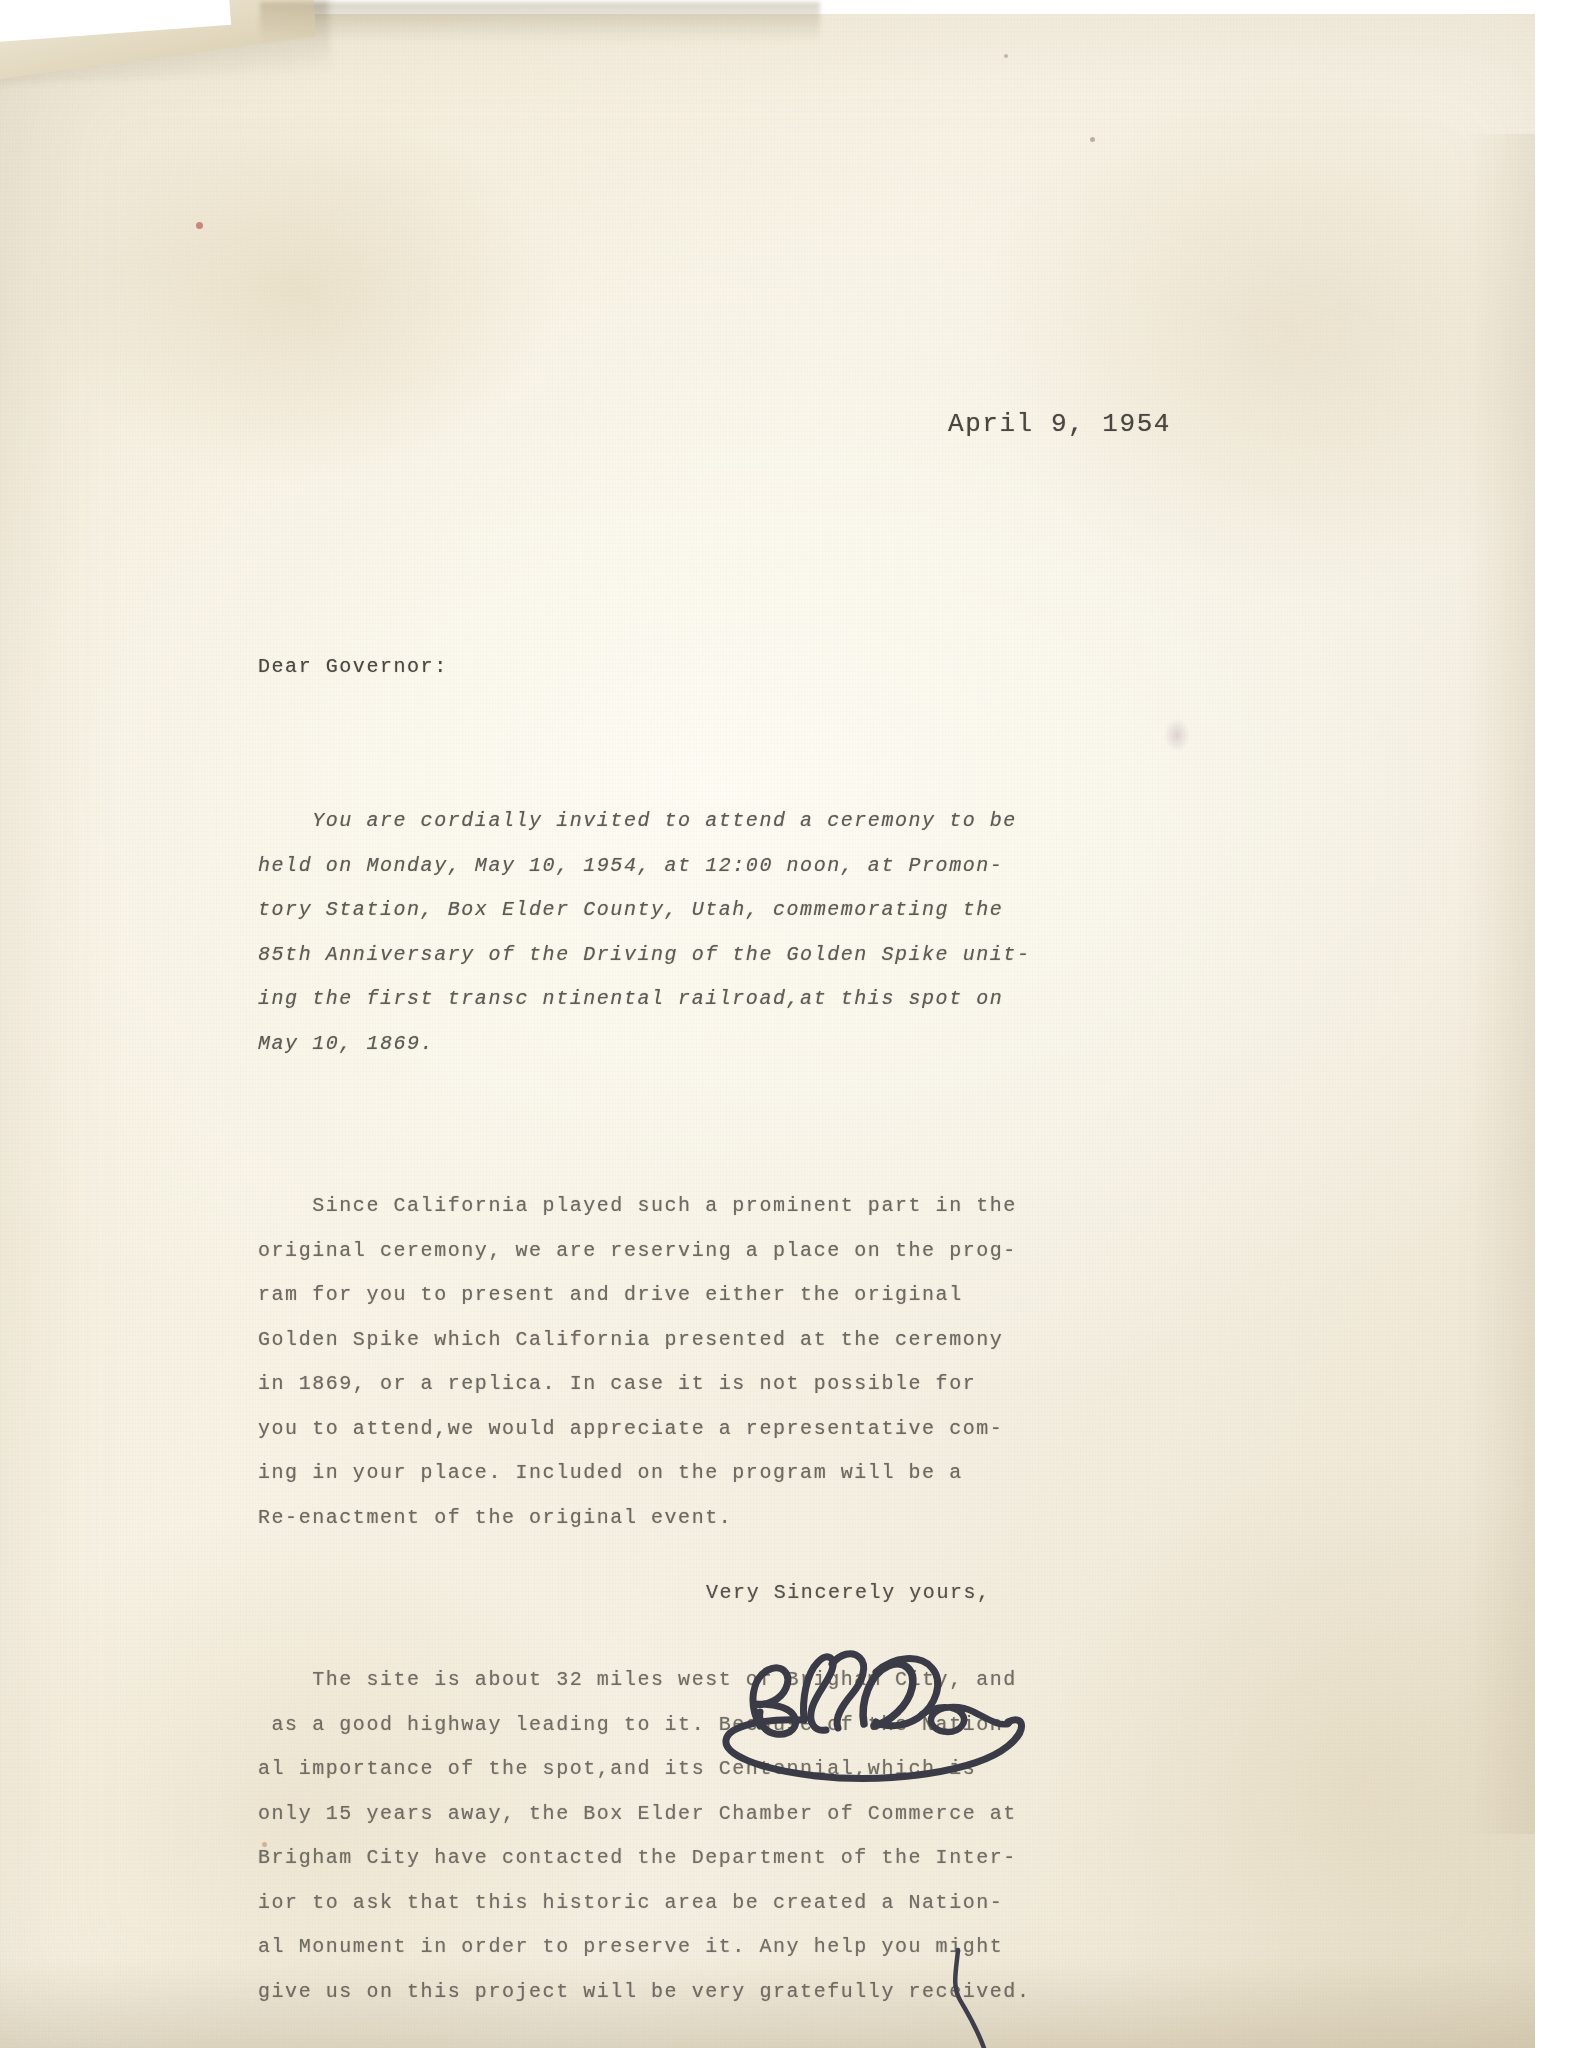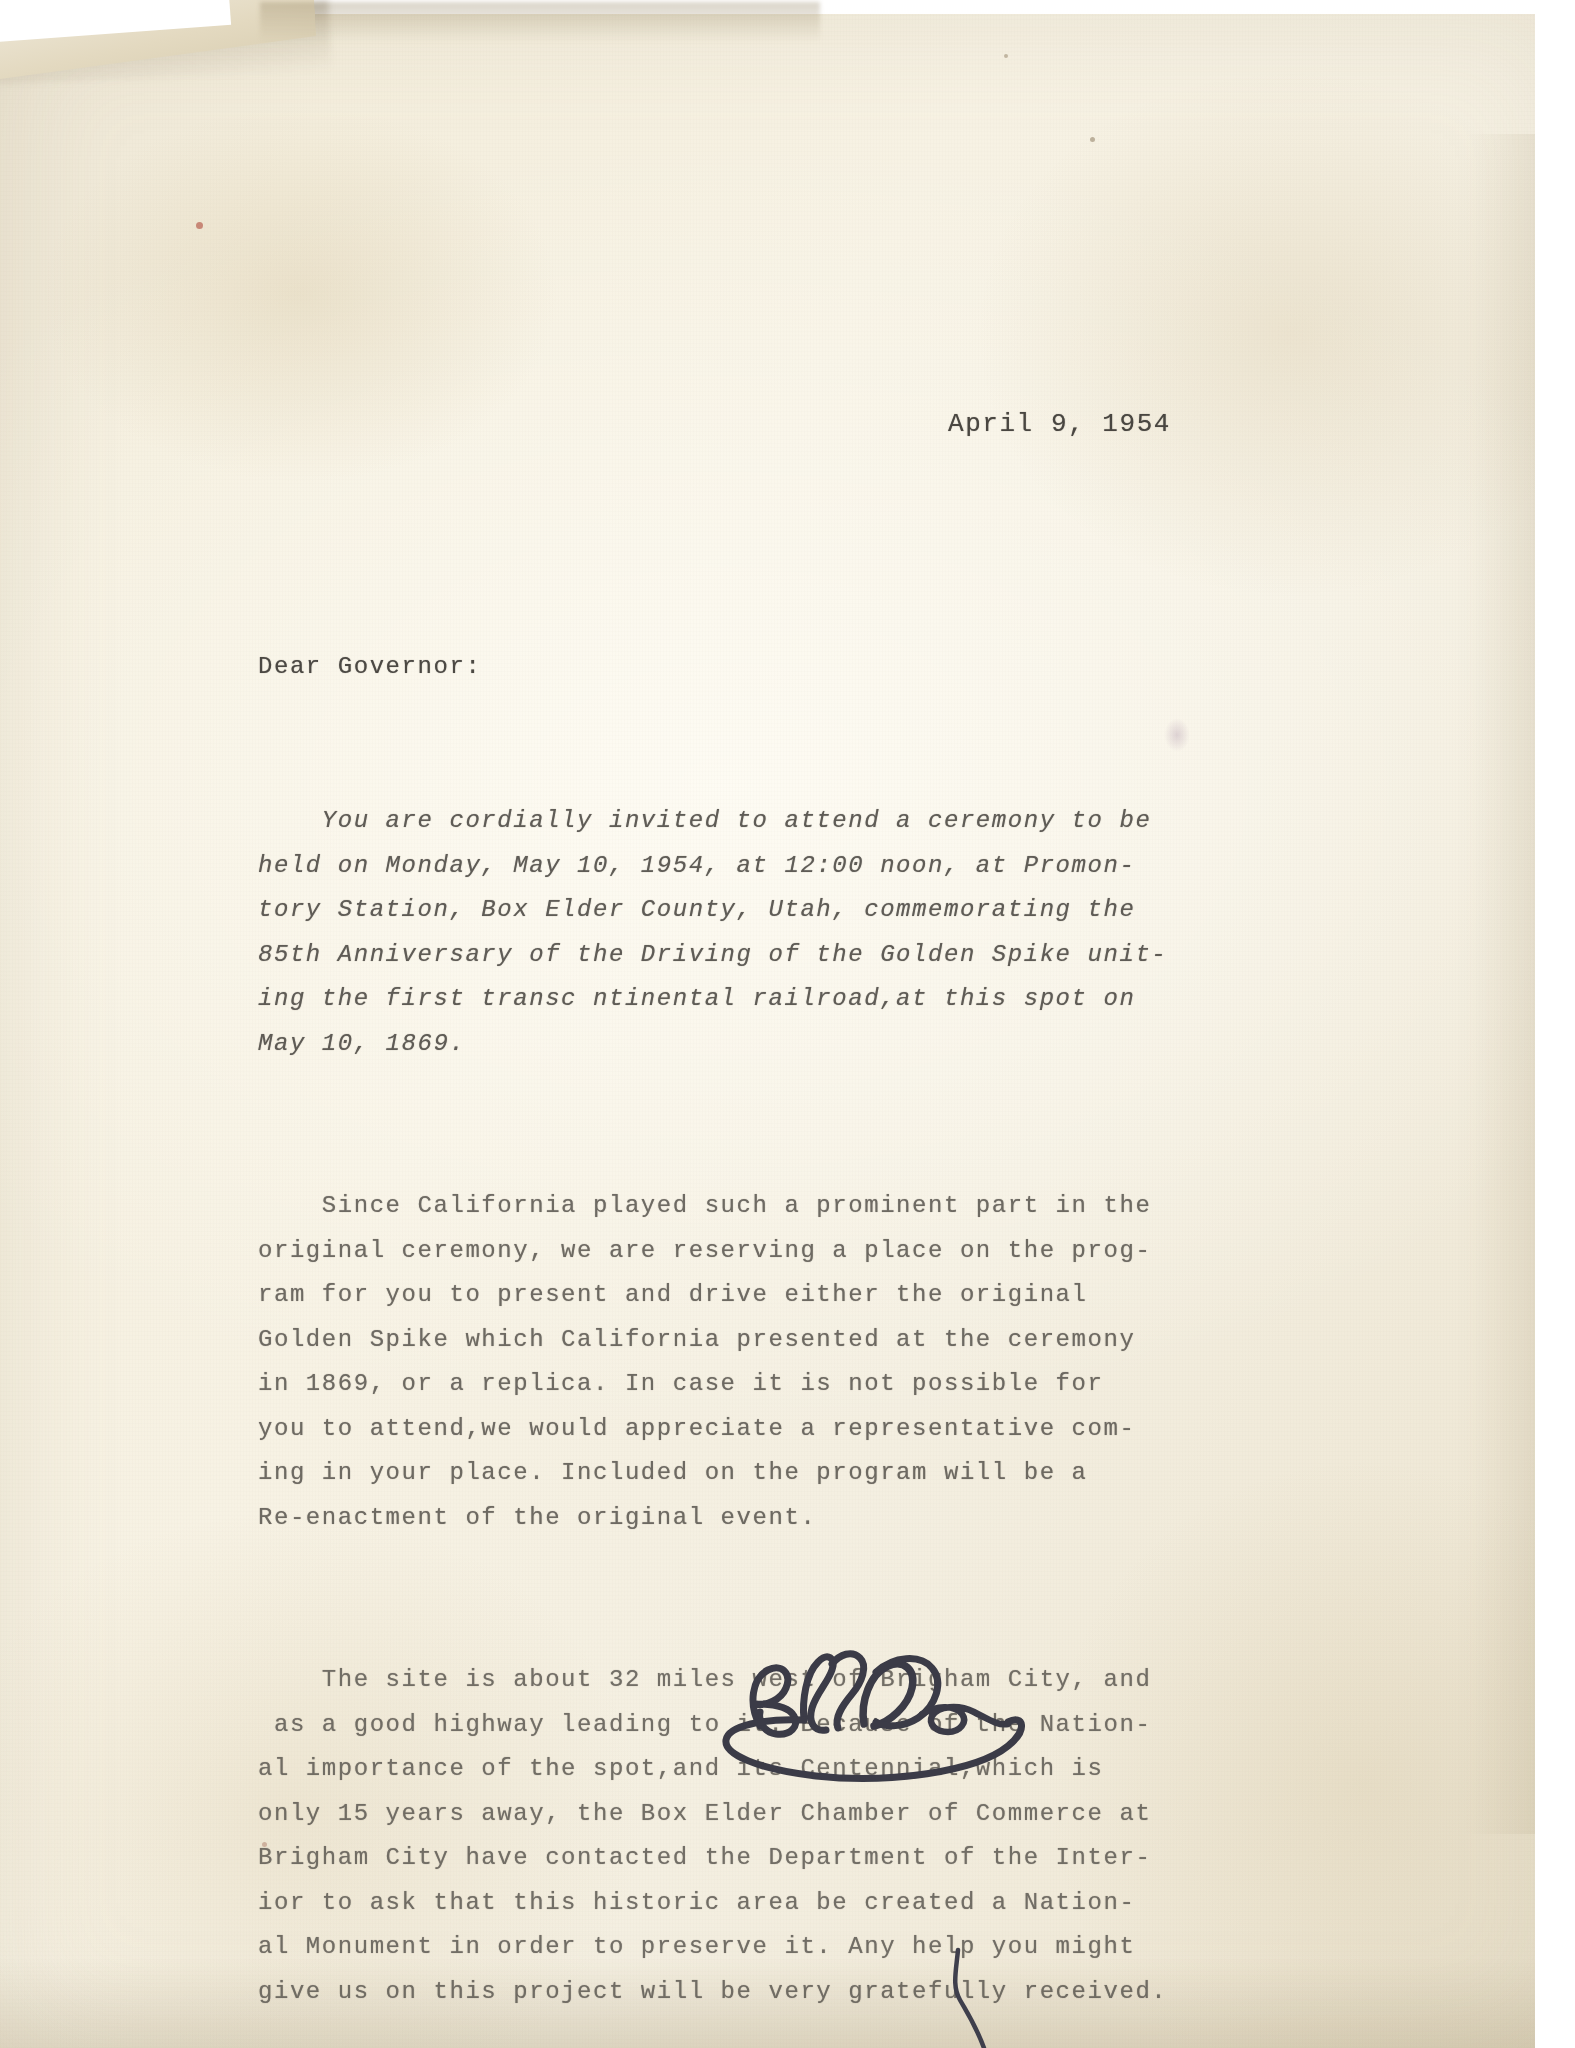--- a/index.html
+++ b/index.html
@@ -109,21 +109,21 @@
   }
 
   
   .speck { position: absolute; border-radius: 50%; pointer-events: none; }
 
   
   .typed {
     position: absolute;
     color: #4e4a45;
     font-family: "Liberation Mono", "DejaVu Sans Mono", monospace;
-    font-size: 24px;
+    font-size: 20px;
     letter-spacing: 1.55px;
     line-height: 44.5px;
     white-space: pre;
     text-shadow: 0 0 1.1px rgba(70,66,60,0.55);
     opacity: 0.93;
   }
 
   .date-line {
     left: 948px;
     top: 402px;
@@ -251,20 +251,21 @@
  as a good highway leading to it. Because of the Nation-
 al importance of the spot,and its Centennial,which is
 only 15 years away, the Box Elder Chamber of Commerce at
 Brigham City have contacted the Department of the Inter-
 ior to ask that this historic area be created a Nation-
 al Monument in order to preserve it. Any help you might
 give us on this project will be very gratefully received.</p>
     
   </div>
 
+  <div class="typed closing">Very Sincerely yours,</div>
 
   <div class="signature">
     <svg viewBox="0 0 420 190" xmlns="http://www.w3.org/2000/svg">
       <g fill="none" stroke="#3b3b47" stroke-linecap="round" stroke-linejoin="round">
 
         <path d="M124 118 C112 96 116 70 132 62 C146 55 156 66 150 80 C145 92 130 98 120 96
                  C134 96 152 98 158 108 C164 118 154 128 140 126 C128 124 122 114 124 104" stroke-width="7"></path>
 
         <path d="M168 112 C166 92 170 66 182 54 C192 44 200 50 196 62 C192 74 180 86 176 100
                  C172 114 178 124 190 122" stroke-width="7"></path>

